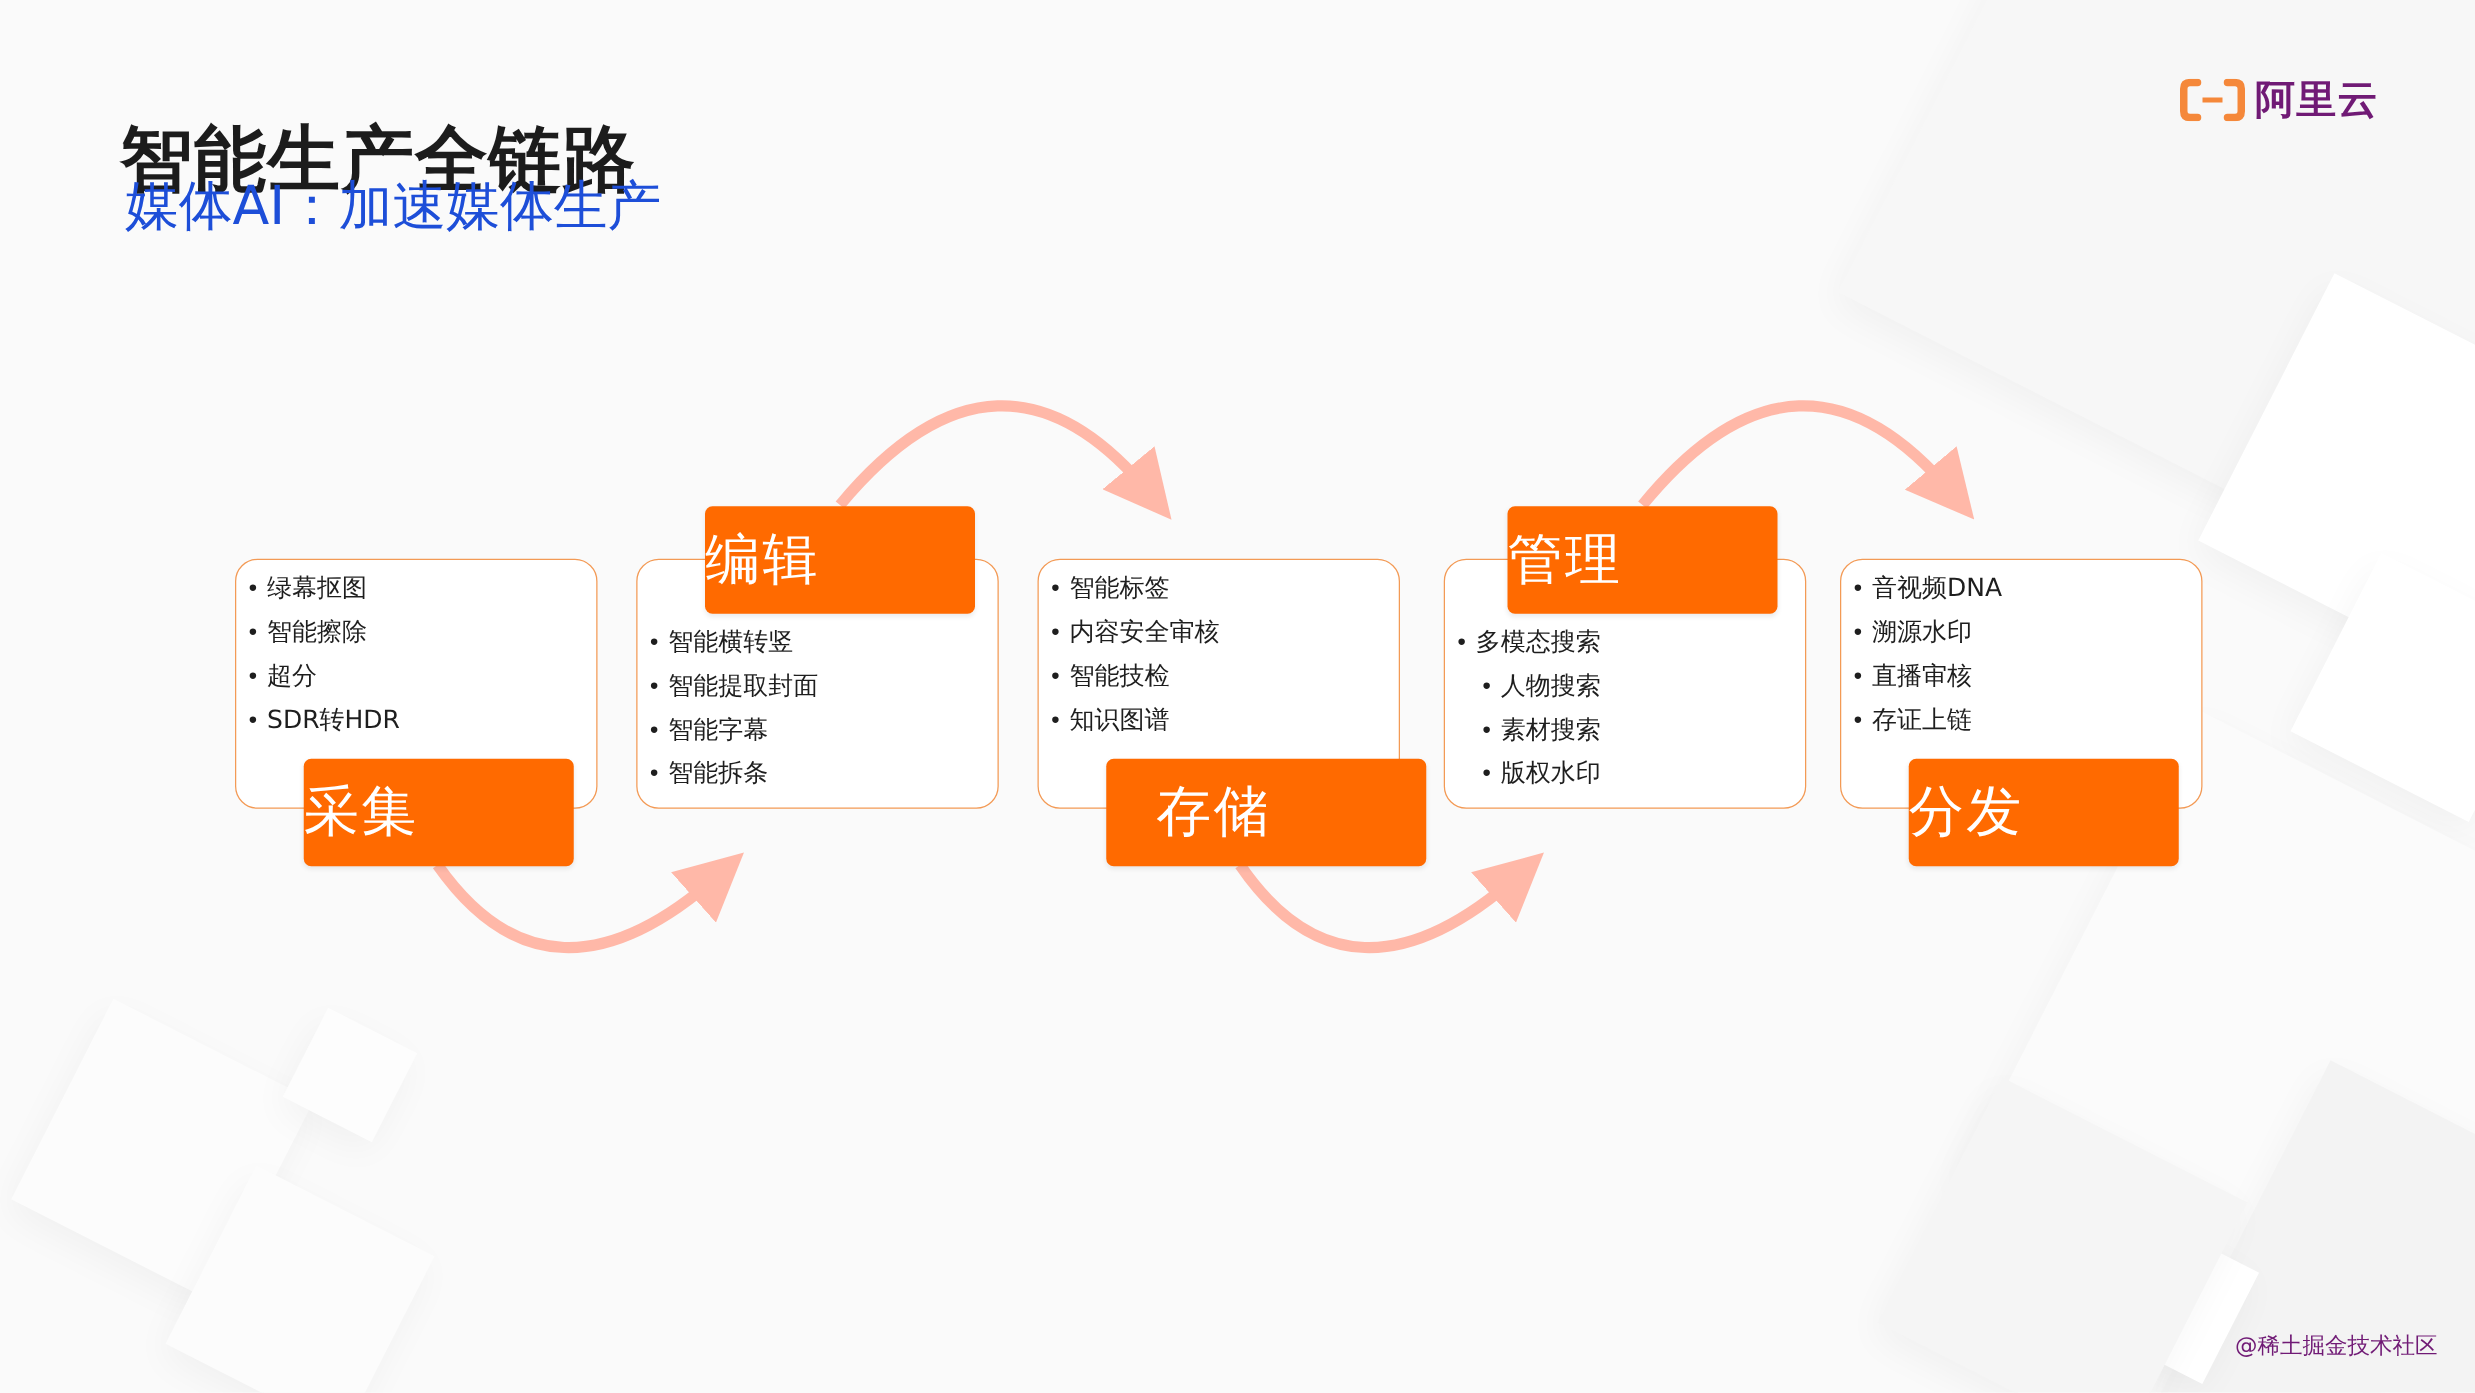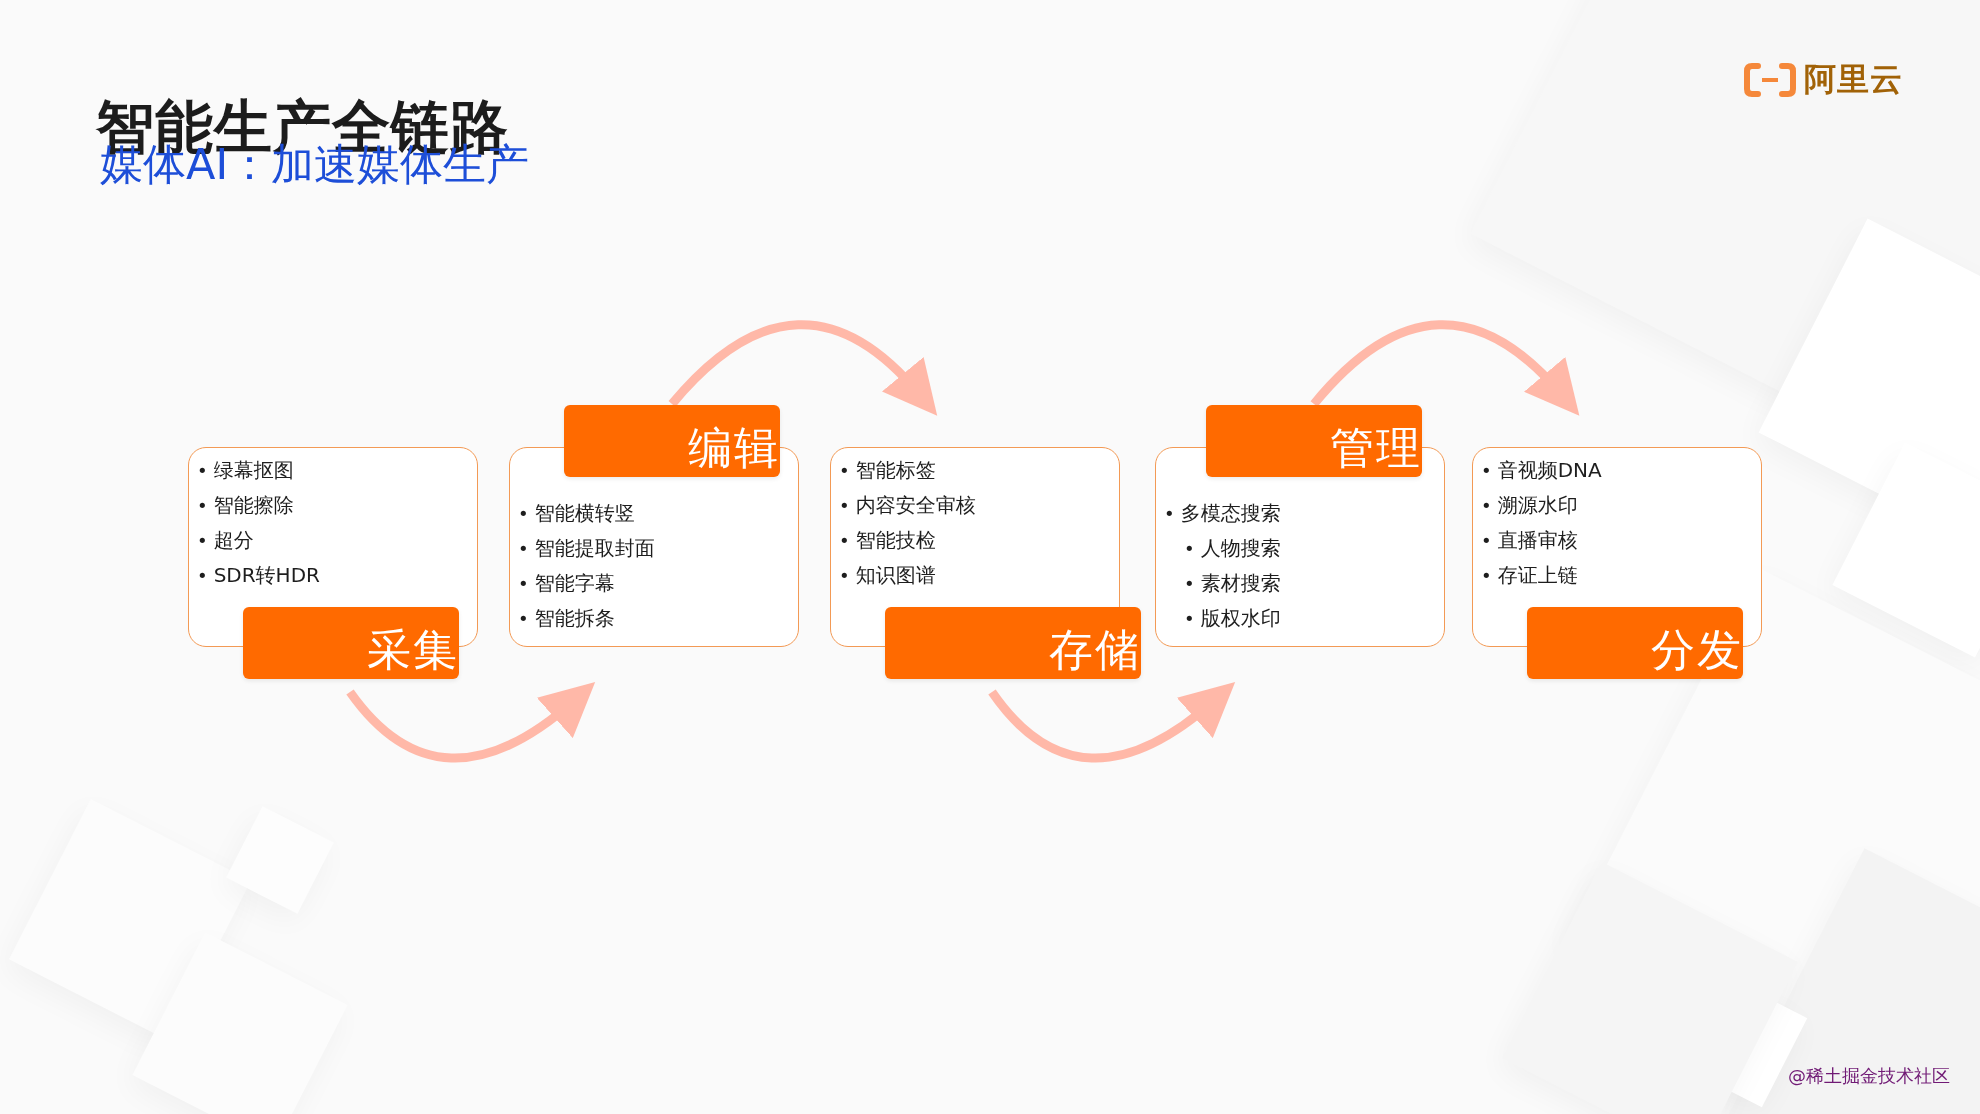--- a/index.html
+++ b/index.html
@@ -9,35 +9,35 @@
     font-family: "DejaVu Sans", "Liberation Sans", sans-serif;
   }
   .bg { position: absolute; inset: 0; overflow: hidden; z-index: 0; }
   .bg .sq { position: absolute; background: #ffffff; transform: rotate(27deg); box-shadow: 0 10px 30px rgba(0,0,0,0.04); }
 
   .title { position: absolute; left: 76px; top: 50px; font-size: 58px; font-weight: bold; color: #1c1c1c; letter-spacing: 1px; z-index: 2; margin-left: 20px; }
   .subtitle { position: absolute; left: 76px; top: 136px; font-size: 43px; color: #1d4ed8; z-index: 2; margin-left: 24px; }
 
   .logo { position: absolute; left: 1744px; top: 58px; display: flex; align-items: center; gap: 8px; z-index: 2; }
   .logo-mark { width: 52px; height: 34px; position: relative; }
-  .logo-text { font-size: 32px; font-weight: bold; color: #a16207; letter-spacing: 1px; font-family: Liberation Mono, monospace; }
+  .logo-text { font-size: 32px; font-weight: bold; color: #701a75; letter-spacing: 1px; font-family: Liberation Mono, monospace; }
 
   .stage { position: absolute; z-index: 2; }
   .card {
     position: absolute; width: 290px; height: 200px;
     background: #ffffff; border: 1.5px solid #f39a55; border-radius: 18px;
     box-sizing: border-box;
   }
   .card ul { list-style: none; margin: 0; padding: 0; position: absolute; left: 8px; }
   .card li { font-size: 20px; color: #1e1e1e; height: 35px; line-height: 35px; white-space: nowrap; }
   .card li::before { content: "•"; margin-right: 6px; font-size: 18px; }
   .label {
-    position: absolute; width: 216px; height: 72px;
+    position: absolute; width: 216px; height: 86px;
     background: #ff6a00; border-radius: 6px;
-    color: #ffffff; font-size: 44px; text-align: right; line-height: 86px;
+    color: #ffffff; font-size: 44px; text-align: left; line-height: 86px;
     box-shadow: 0 2px 4px rgba(0,0,0,0.08);
     letter-spacing: 2px;
   }
   .arcs { position: absolute; left: 0; top: 0; width: 1980px; height: 1114px; z-index: 1; pointer-events: none; }
 
   .watermark { position: absolute; right: 30px; bottom: 26px; font-size: 18px; color: #701a75; z-index: 2; }
 </style>
 </head>
 <body>
 

